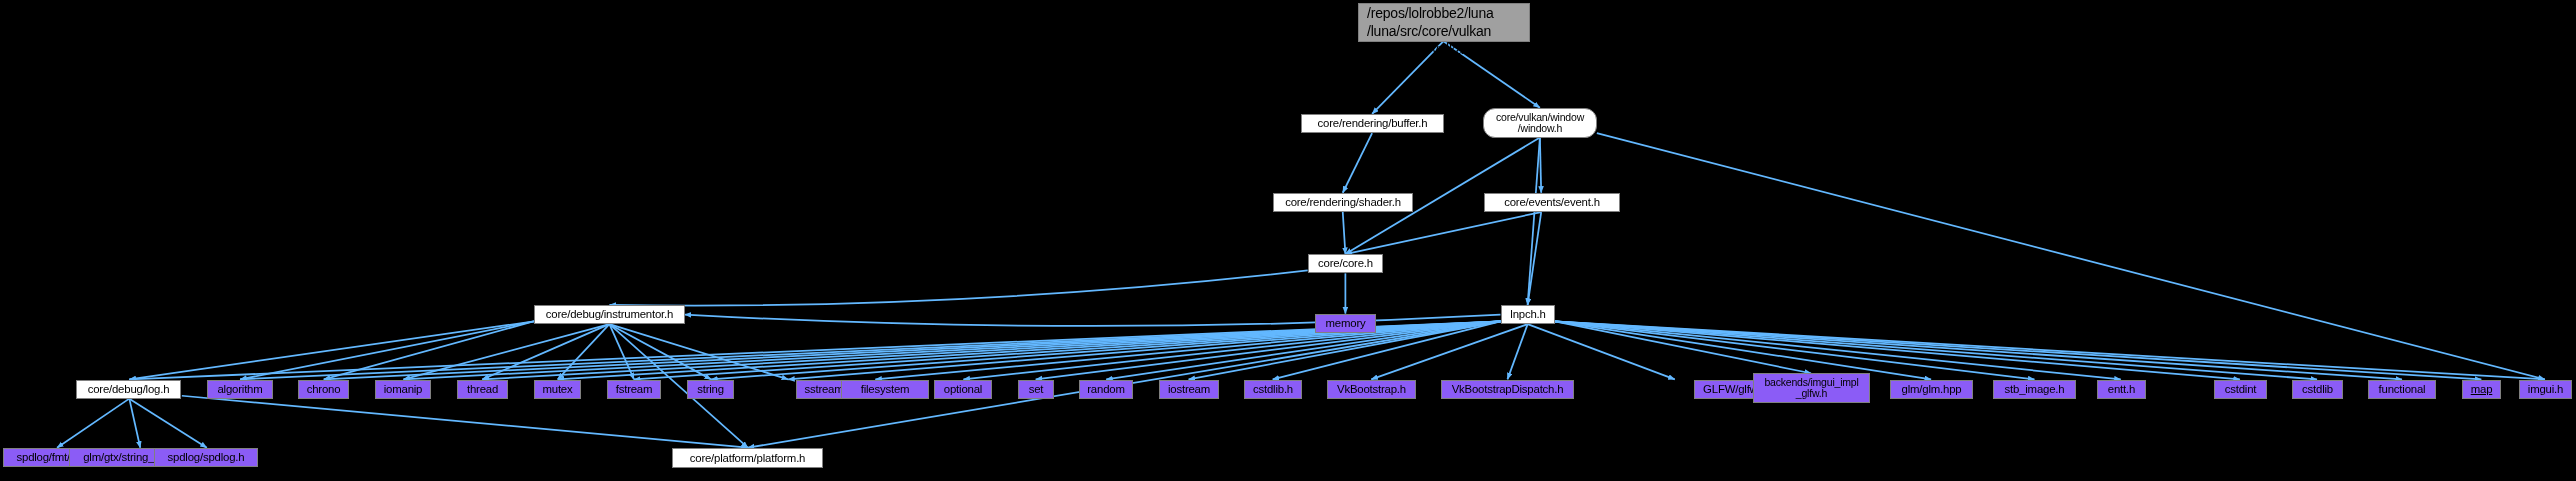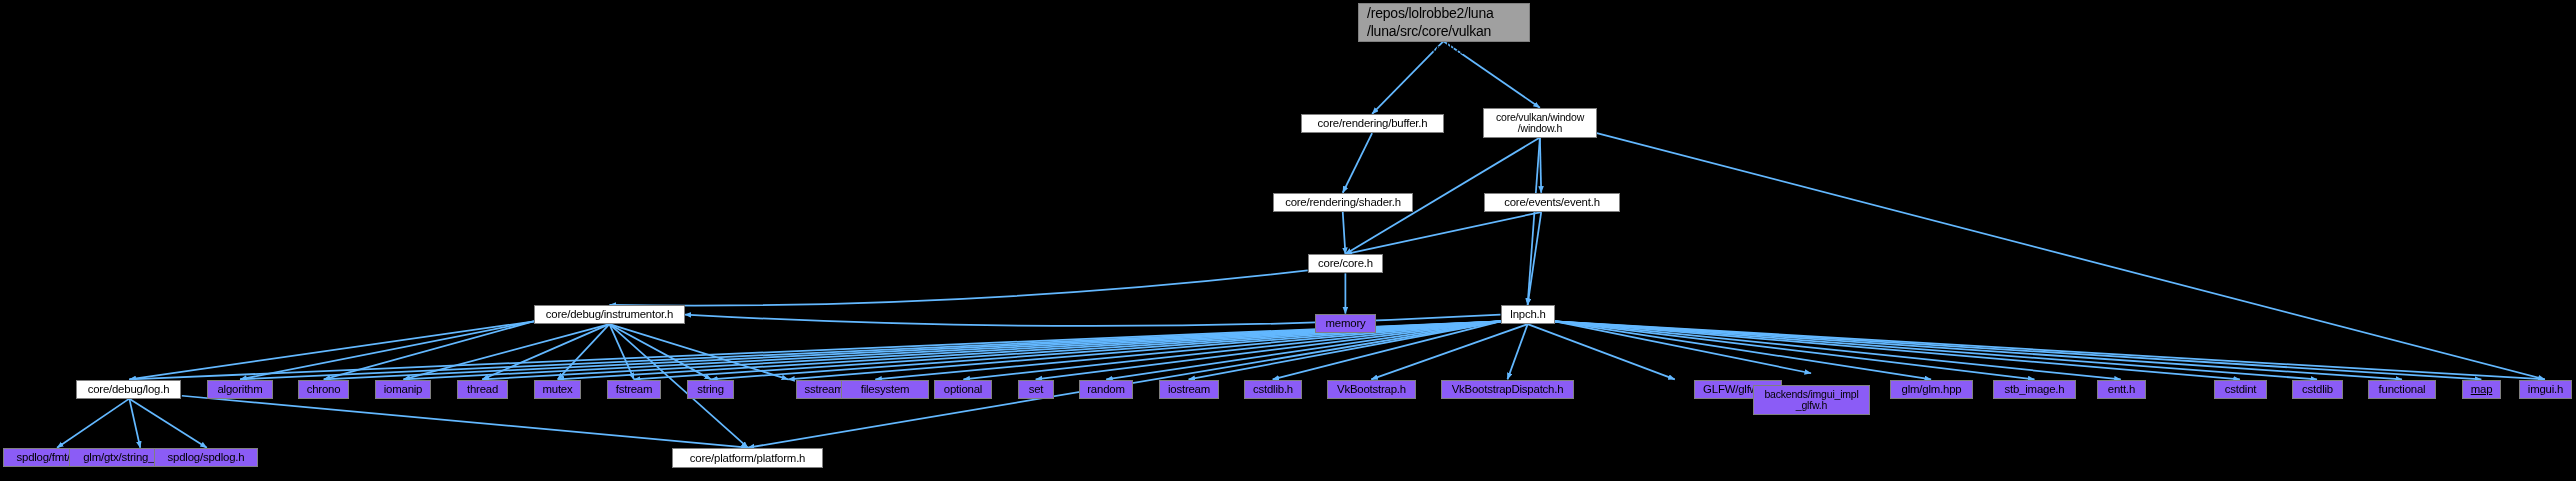--- a/index.html
+++ b/index.html
@@ -110,21 +110,21 @@
         <path d="M147,455 Q191.25,483 235.5,511" stroke="#63b8ff" stroke-width="2" fill="none" marker-end="url(#arrow)"></path>
         <path d="M207,451.7 Q530,481.35 853,511" stroke="#63b8ff" stroke-width="2" fill="none" marker-end="url(#arrow)"></path>
       </g>
   </svg>
   <div id="node-layer">
       <div class="node root" style="left: 1358px; top: 2.6px; width: 172px; height: 39px; font-size: 14px; line-height: 18px; padding-left: 8px;">C:/Users/robbe/source
 /repos/lolrobbe2/luna
 /luna/src/core/vulkan
 /rendering/vulkanIndexBuffer.h</div>
       <div class="node proj" style="left: 1301px; top: 114px; width: 143px; height: 19px;">core/rendering/buffer.h</div>
-      <div class="node proj" style="left: 1483px; top: 108px; width: 114px; height: 30px; font-size: 10.5px; line-height: 11.4px;">core/vulkan/window
+      <div class="node proj" style="left: 1483px; top: 108px; width: 114px; height: 30px; font-size: 10.5px; line-height: 11.4px; border-radius: 12px;">core/vulkan/window
 /window.h</div>
       <div class="node proj" style="left: 1273px; top: 193px; width: 140px; height: 19px;">core/rendering/shader.h</div>
       <div class="node proj" style="left: 1484px; top: 193px; width: 136px; height: 19px;">core/events/event.h</div>
       <div class="node proj" style="left: 1308px; top: 254px; width: 75px; height: 19px;">core/core.h</div>
       <div class="node proj" style="left: 534px; top: 305px; width: 151px; height: 19px;">core/debug/instrumentor.h</div>
       <div class="node sys" style="left: 1315px; top: 314px; width: 61px; height: 19px;">memory</div>
       <div class="node proj" style="left: 1501px; top: 305px; width: 54px; height: 19px;">lnpch.h</div>
       <div class="node proj" style="left: 76px; top: 380px; width: 105px; height: 19px;">core/debug/log.h</div>
       <div class="node sys" style="left: 207px; top: 380px; width: 66px; height: 19px;">algorithm</div>
       <div class="node sys" style="left: 298px; top: 380px; width: 51px; height: 19px;">chrono</div>
@@ -136,21 +136,21 @@
       <div class="node sys" style="left: 760px; top: 380px; width: 56px; height: 19px; margin-left: 36px;">sstream</div>
       <div class="node sys" style="left: 841px; top: 380px; width: 88px; height: 19px;">filesystem</div>
       <div class="node sys" style="left: 934px; top: 380px; width: 58px; height: 19px;">optional</div>
       <div class="node sys" style="left: 1018px; top: 380px; width: 36px; height: 19px;">set</div>
       <div class="node sys" style="left: 1079px; top: 380px; width: 54px; height: 19px;">random</div>
       <div class="node sys" style="left: 1159px; top: 380px; width: 60px; height: 19px;">iostream</div>
       <div class="node sys" style="left: 1244px; top: 380px; width: 58px; height: 19px;">cstdlib.h</div>
       <div class="node sys" style="left: 1327px; top: 380px; width: 89px; height: 19px;">VkBootstrap.h</div>
       <div class="node sys" style="left: 1441px; top: 380px; width: 133px; height: 19px;">VkBootstrapDispatch.h</div>
       <div class="node sys" style="left: 1694px; top: 380px; width: 88px; height: 19px;">GLFW/glfw3.h</div>
-      <div class="node sys" style="left: 1753px; top: 373px; width: 117px; height: 30px; font-size: 10.5px; line-height: 11.4px; margin-top: 12px;">backends/imgui_impl
+      <div class="node sys" style="left: 1753px; top: 373px; width: 117px; height: 30px; font-size: 10.5px; line-height: 11.4px;">backends/imgui_impl
 _glfw.h</div>
       <div class="node sys" style="left: 1890px; top: 380px; width: 83px; height: 19px;">glm/glm.hpp</div>
       <div class="node sys" style="left: 1993px; top: 380px; width: 83px; height: 19px;">stb_image.h</div>
       <div class="node sys" style="left: 2097px; top: 380px; width: 49px; height: 19px;">entt.h</div>
       <div class="node sys" style="left: 2214px; top: 380px; width: 53px; height: 19px;">cstdint</div>
       <div class="node sys" style="left: 2292px; top: 380px; width: 51px; height: 19px;">cstdlib</div>
       <div class="node sys" style="left: 2368px; top: 380px; width: 68px; height: 19px;">functional</div>
       <div class="node sys" style="left: 2462px; top: 380px; width: 39px; height: 19px; text-decoration: underline;">map</div>
       <div class="node sys" style="left: 2519px; top: 380px; width: 53px; height: 19px;">imgui.h</div>
       <div class="node proj" style="left: 672px; top: 448px; width: 151px; height: 20px;">core/platform/platform.h</div>

